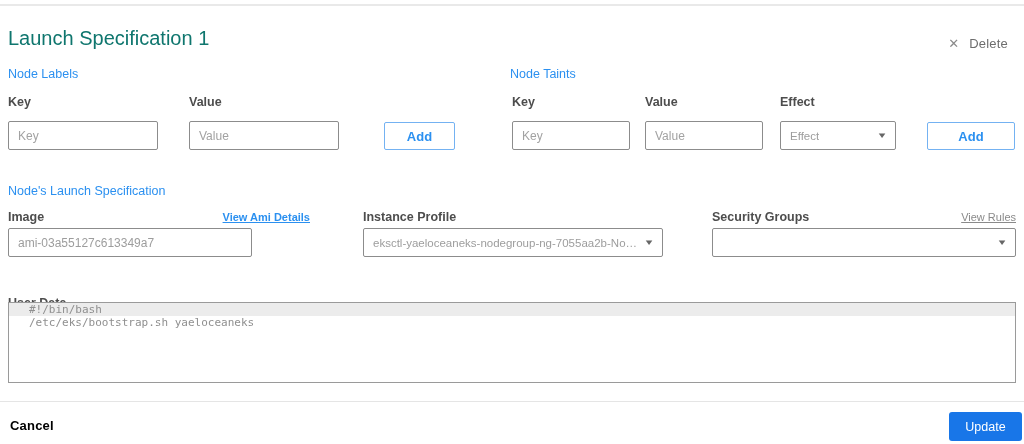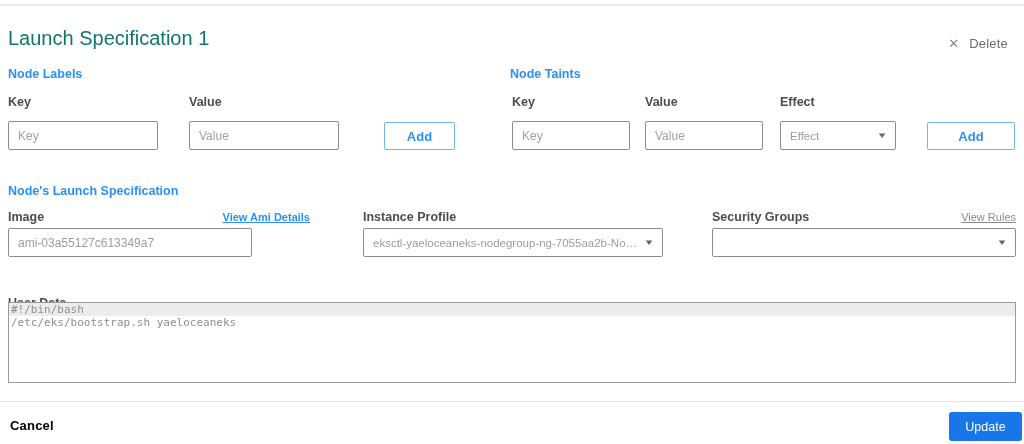--- a/index.html
+++ b/index.html
@@ -23,21 +23,21 @@
 
   .delete-btn {
     top: 36px; right: 16px;
     display: flex; align-items: center; gap: 10px;
     color: #6d6d6d; font-size: 13px; cursor: pointer;
   }
   .delete-btn .x-icon { font-size: 13px; color: #8a8a8a; }
   .delete-btn .delete-label { font-weight: 400; letter-spacing: .2px; }
 
   .section-title {
-    font-size: 12.5px; font-weight: bold; color: #2b90f0;
+    font-size: 12.5px; font-weight: normal; color: #2b90f0;
   }
 
   .field-label {
     font-size: 12.5px; font-weight: bold; color: #4d4d4d;
   }
 
   .txt-input {
     height: 29px;
     border: 1px solid #8c8c8c;
     border-radius: 2px;
@@ -91,21 +91,21 @@
   .editor {
     top: 302px; left: 8px; width: 1008px; height: 81px;
     border: 1px solid #9a9a9a;
     background: #fff;
     font-family: "DejaVu Sans Mono", "Liberation Mono", monospace;
     font-size: 11px;
     color: #8f8f8f;
     overflow: hidden;
     cursor: text;
   }
-  .code-line { white-space: pre; line-height: 13px; padding-left: 2px; }
+  .code-line { white-space: pre; line-height: 13px; padding-left: 20px; }
   .code-line.active { background: #ececec; }
   .code-line .kw { color: #3a3ace; font-weight: bold; }
 
   .cancel-btn {
     top: 418px; left: 10px;
     font-size: 13px; font-weight: bold; color: #000000;
     cursor: pointer; letter-spacing: .2px;
   }
   .update-btn {
     top: 412px; left: 949px; width: 73px; height: 29px;

